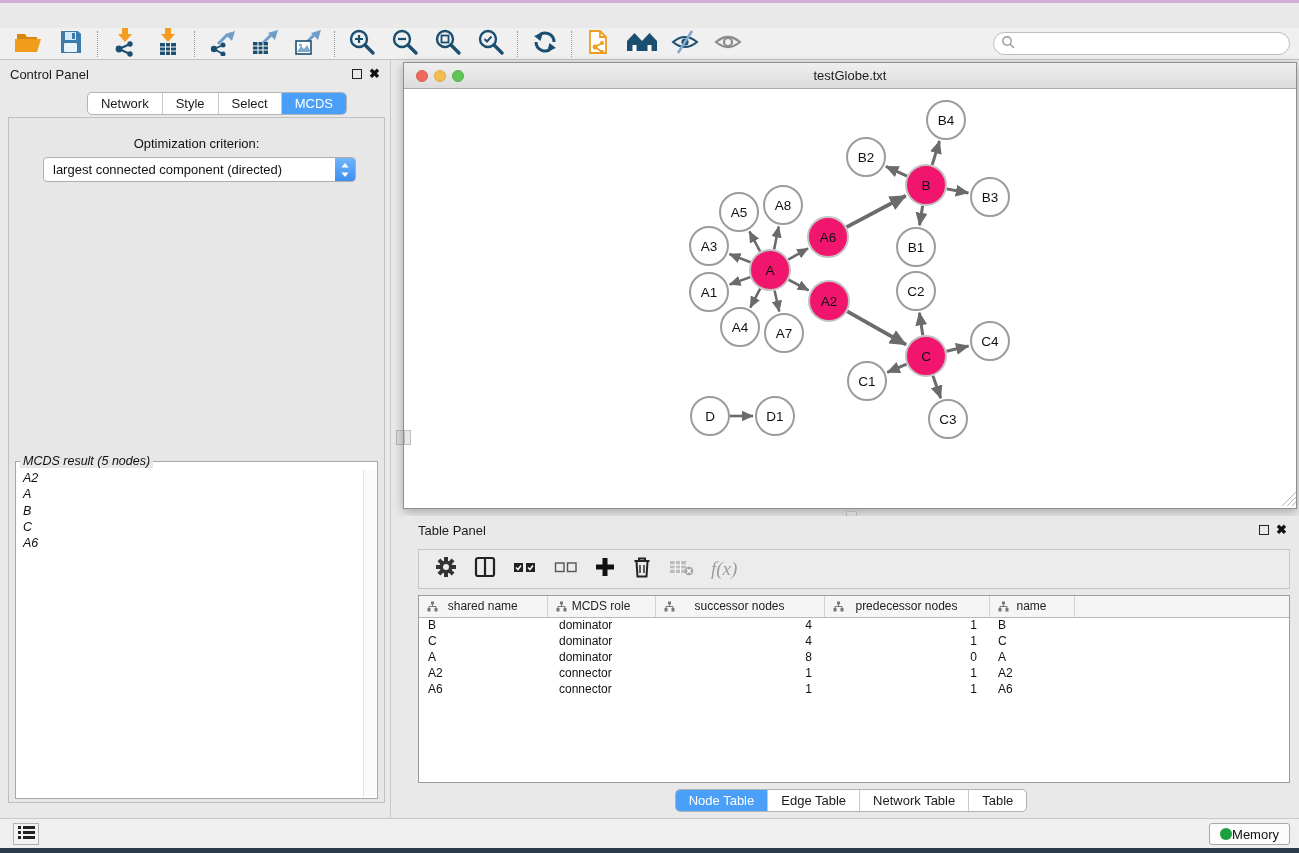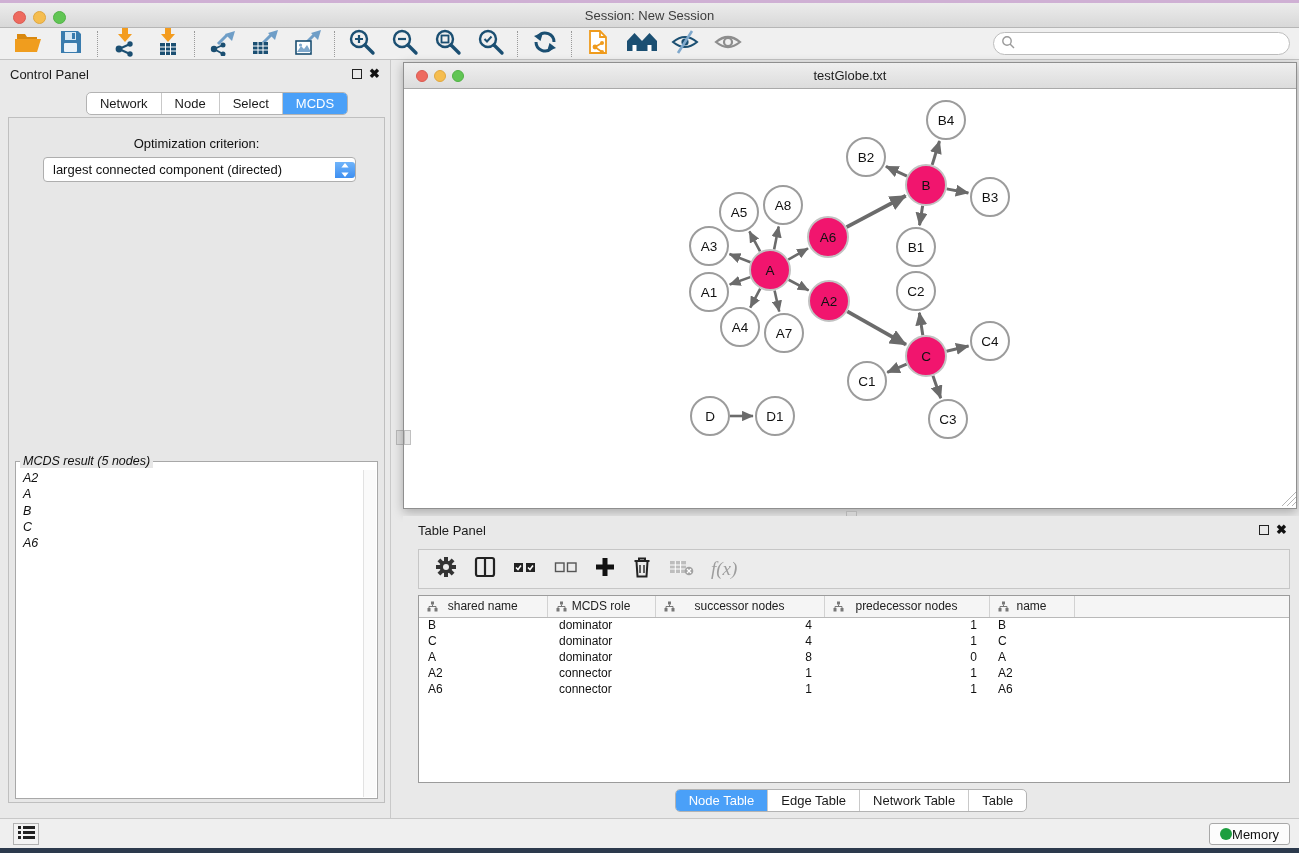--- a/index.html
+++ b/index.html
@@ -38,21 +38,21 @@
   .seg-group { display:flex; height:23px; background:#fff; border:1px solid #b3b3b3; border-radius:5px; overflow:hidden; }
   .seg { padding:0 13px; font-size:13px; line-height:21px; color:#1a1a1a; border-right:1px solid #c9c9c9; cursor:default; }
   .seg:last-child { border-right:none; }
   .seg.active { background:#4aa0f8; color:#fff; }
   .cp-tabs-row { position:absolute; top:32px; left:0; width:100%; display:flex; justify-content:center;padding-left:44px; }
 
   .cp-content { position:absolute; left:8px; top:57px; width:377px; height:686px;
     border:1px solid #bfbfbf; background:#e7e7e7; }
   .opt-label { position:absolute; top:18px; width:100%; text-align:center; font-size:13px; color:#111; }
   .combo { position:absolute; left:34px; top:39px; width:313px; height:25px; background:#fff;
-    border:1px solid #aeaeae; border-radius:4px; display:flex;align-items:center; }
+    border:1px solid #aeaeae; border-radius:4px; display:flex; }
   .combo-value { flex:1; font-size:13px; line-height:23px; padding-left:9px; color:#111; white-space:nowrap; overflow:hidden; }
   .combo-btn { width:20px; border-radius:0 3px 3px 0; background:linear-gradient(#70b4fa,#3e8ff1);
     display:flex; align-items:center; justify-content:center; }
   .cp-buttons { position:absolute; top:71px; width:100%; display:flex; justify-content:center; gap:16px; }
   .btn { height:24px; padding:0 15px; font-size:13px; color:#111; background:linear-gradient(#ffffff,#f1f1f1);
     border:1px solid #b5b5b5; border-radius:5px; }
 
   .groupbox { position:absolute; left:6px; top:343px; width:363px; height:338px;
     border:1px solid #a8a8a8; background:#fff;font-style:italic; }
   .groupbox-legend { position:absolute; top:-8px; left:4px; background:#e7e7e7; padding:0 3px; font-size:12.5px; color:#111; }
@@ -97,26 +97,20 @@
   .mem-dot { width:12px; height:12px; border-radius:50%; }
 
   .fx-label { font-family:"Liberation Serif", serif; font-style:italic; font-size:19px; color:#9d9d9d; }
 </style>
 </head>
 <body>
 
 <div class="screen">
   <div class="desktop-top"></div>
 
-  <div class="titlebar">
-    <span class="tl-dot" style="left:13px;background:#ee6a5f;border:1px solid #d95b52;"></span>
-    <span class="tl-dot" style="left:33px;background:#f5bd4f;border:1px solid #dfa73f;"></span>
-    <span class="tl-dot" style="left:53px;background:#61c554;border:1px solid #51b246;"></span>
-    <div class="title">Session: New Session</div>
-  </div>
 
   <div class="toolbar">
     <div class="tb-btn">
       <span><svg width="28" height="24" viewBox="0 0 28 24">
             <path d="M3 4h8l2 3h10v3H3z" fill="#d9880f"></path>
             <path d="M1 9h26l-4 13H1z" fill="#f09d1e"></path>
           </svg></span>
     </div>
     <div class="tb-btn">
       <span><svg width="24" height="24" viewBox="0 0 24 24">
@@ -256,21 +250,21 @@
 
     <div class="control-panel">
       <div class="panel-header">
         <span class="panel-title">Control Panel</span>
         <span class="float-box" style="right:28px;"></span>
         <span class="close-x" style="right:10px;">✖</span>
       </div>
       <div class="cp-tabs-row">
         <div class="seg-group" id="cp-tabs">
             <div class="seg">Network</div>
-            <div class="seg">Node</div>
+            <div class="seg">Style</div>
             <div class="seg">Select</div>
             <div class="seg active">MCDS</div>
           </div>
       </div>
       <div class="cp-content">
         <div class="opt-label">Optimization criterion:</div>
         <div class="combo">
           <span class="combo-value">largest connected component (directed)</span>
           <span class="combo-btn">
             <svg width="10" height="16" viewBox="0 0 10 16">

